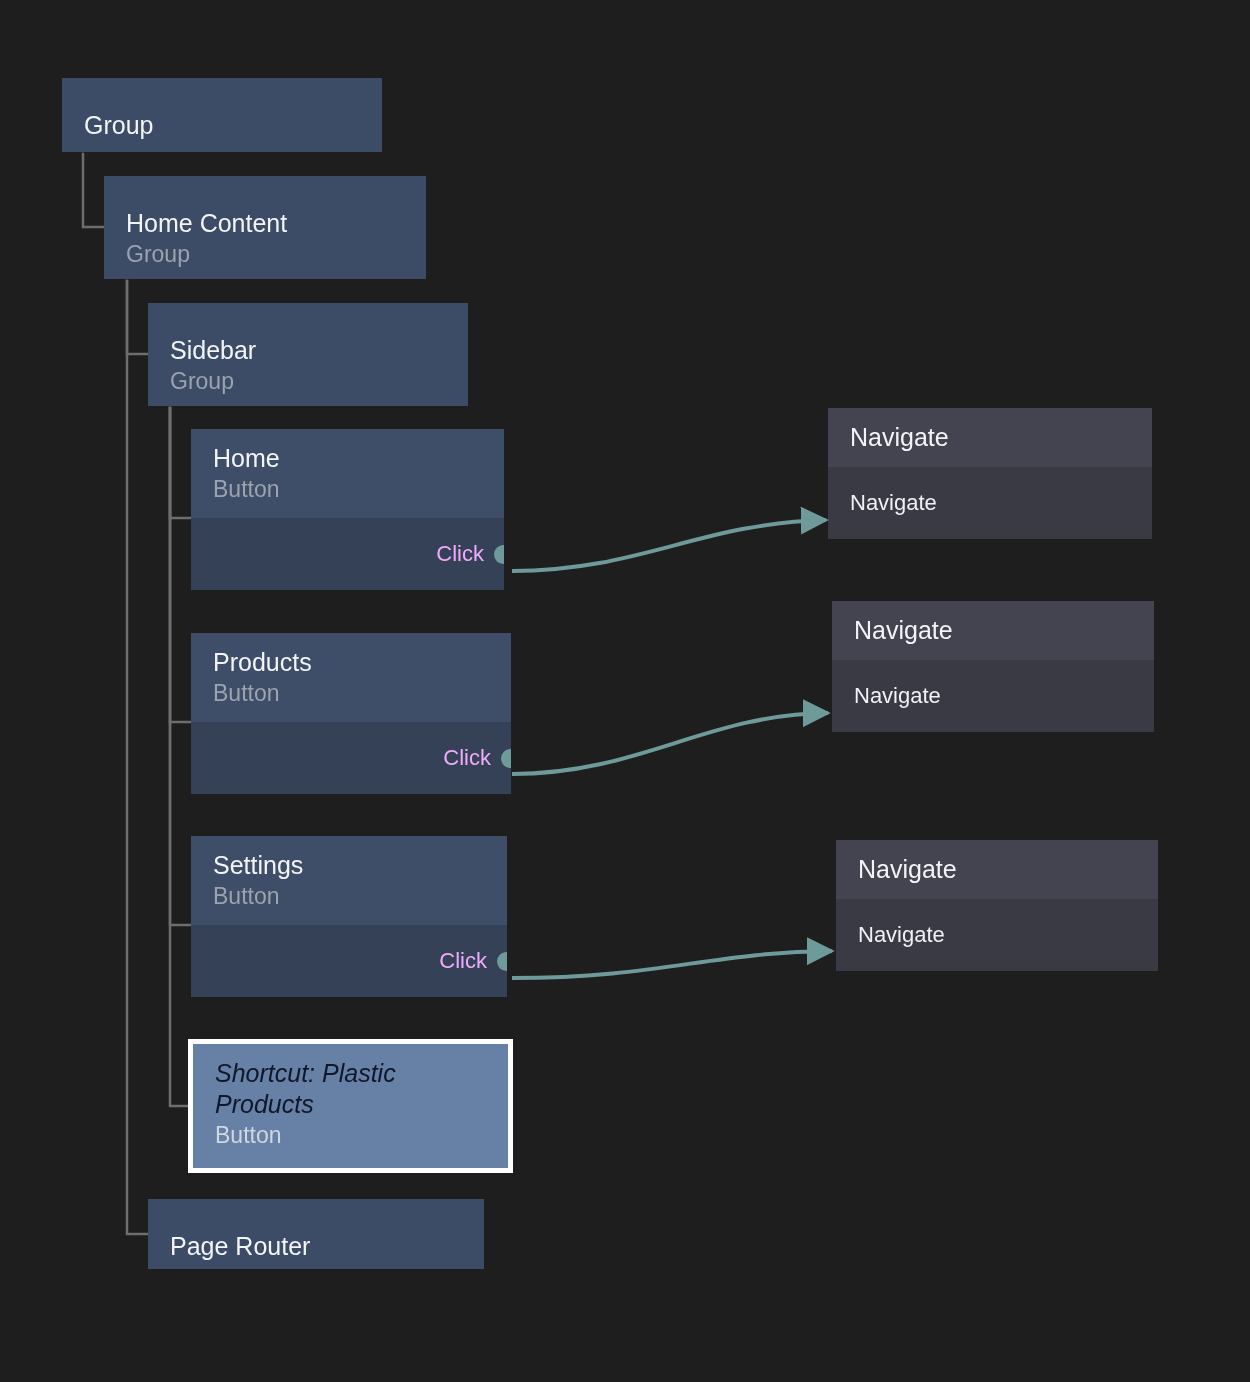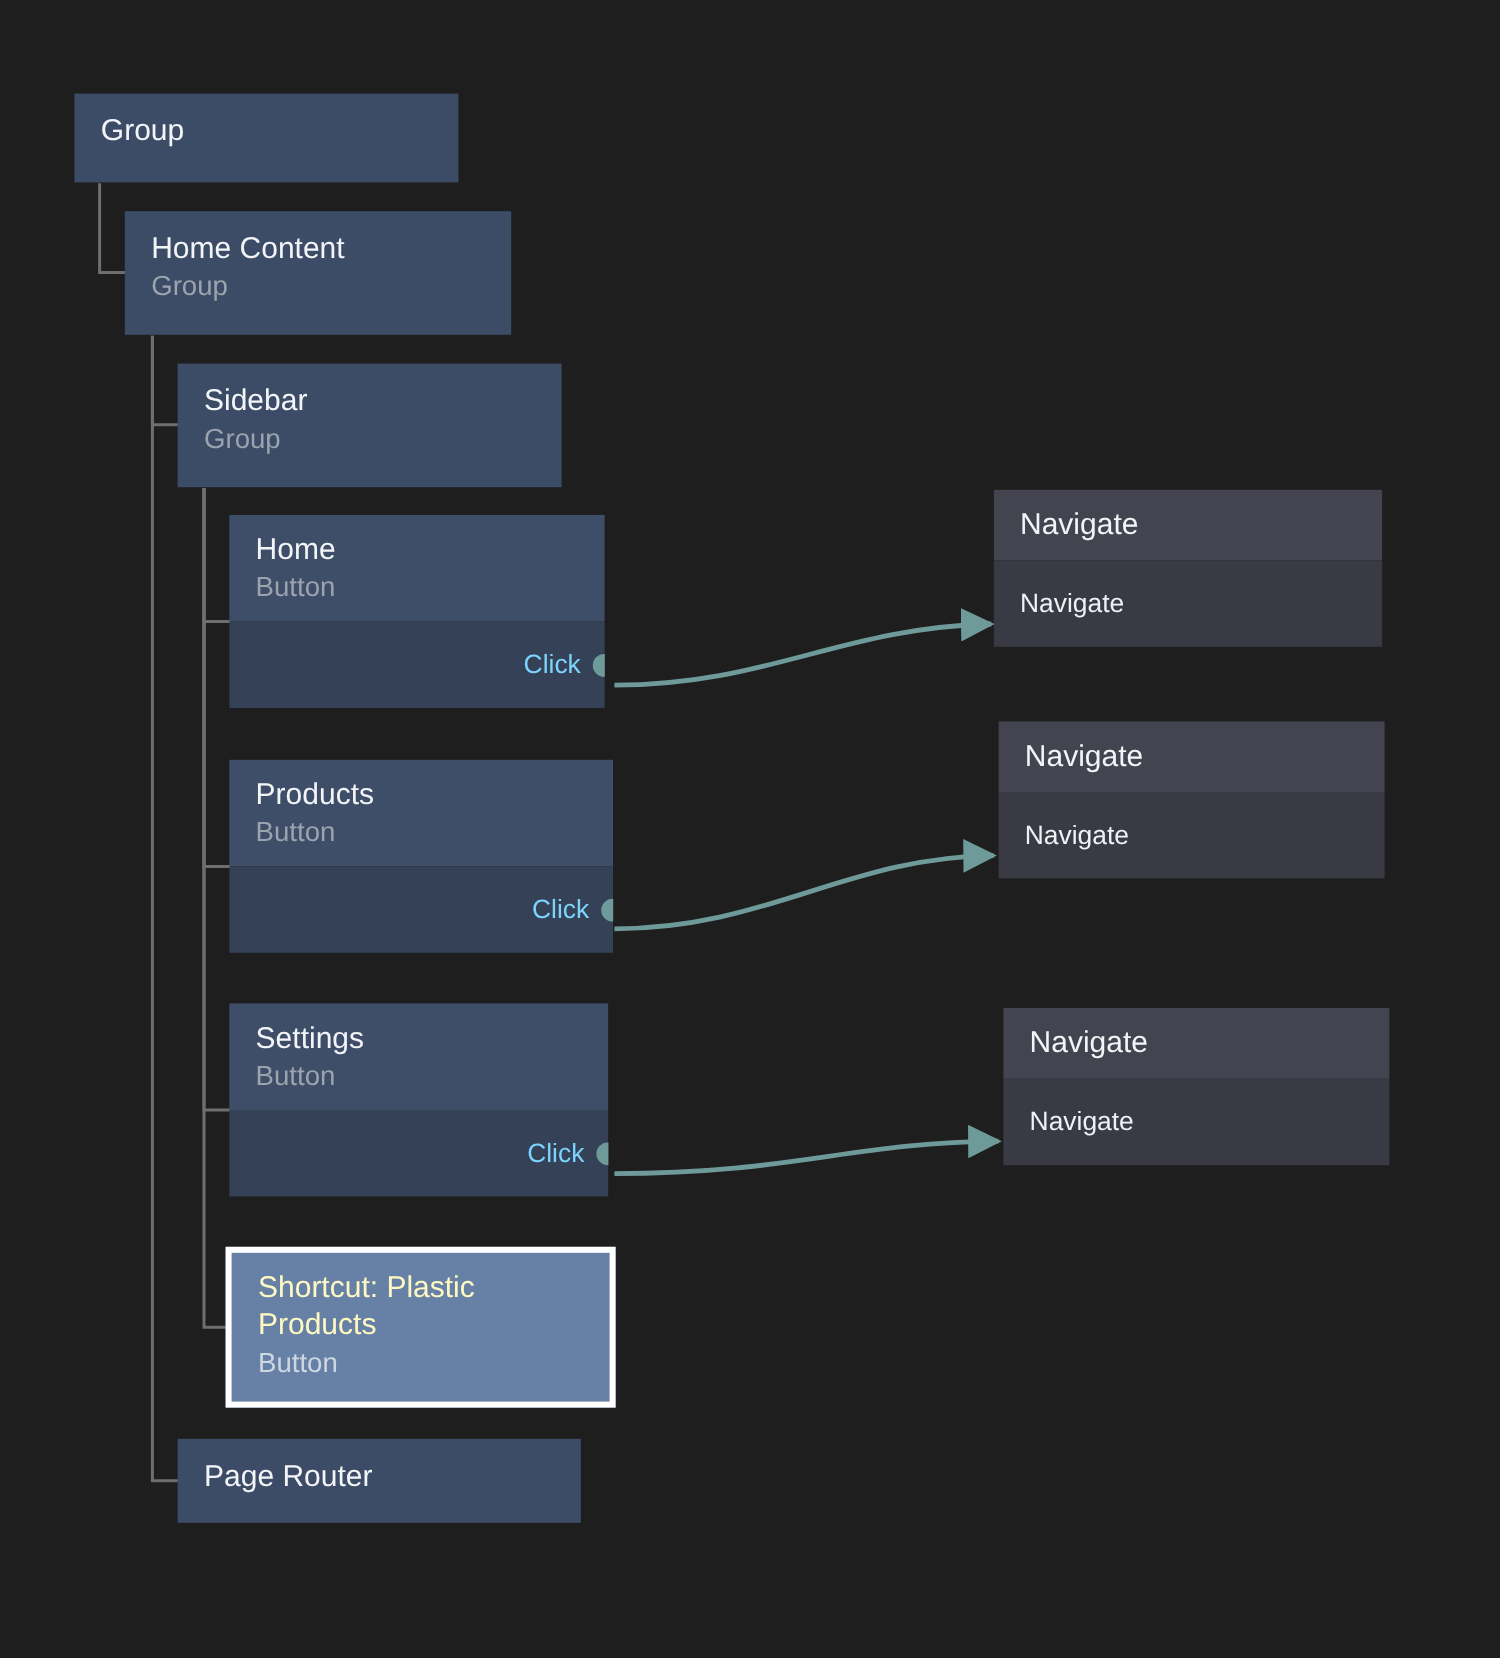--- a/index.html
+++ b/index.html
@@ -46,21 +46,21 @@
     color: #9ba3ae;
     font-size: 23px;
     line-height: 30px;
     font-weight: 400;
   }
 
   
   .node.group {
     background: #3c4c66;
   }
-  .node.group .node-header { padding: 16px 18px 16px 22px; }
+  .node.group .node-header { padding: 32px 18px 16px 22px; }
 
   
   .node.button .node-header { background: #3e4e68; }
   .node.button .node-body {
     background: #344157;
     position: relative;
     height: 72px;
   }
 
   
@@ -70,35 +70,35 @@
     position: relative;
     height: 72px;
   }
   .node.action .node-title { font-size: 25px; }
 
   
   .node.selected {
     background: #6781a6;
     border: 5px solid #ffffff;
   }
-  .node.selected .node-title { color: #fef9c3; }
+  .node.selected .node-title { color: #0f172a; font-style: italic; }
   .node.selected .node-subtitle { color: #cfd7e2; }
 
   
   .port-out {
     position: absolute;
     right: 14px;
     top: 50%;
     transform: translateY(-50%);
     display: flex;
     align-items: center;
     gap: 10px;
   }
   .port-label {
-    color: #7dd3fc;
+    color: #f0abfc;
     font-size: 22px;
     line-height: 22px;
   }
   .port-dot {
     width: 19px;
     height: 19px;
     border-radius: 50%;
     background: #6f9a9a;
     margin-right: -23px;
   }

